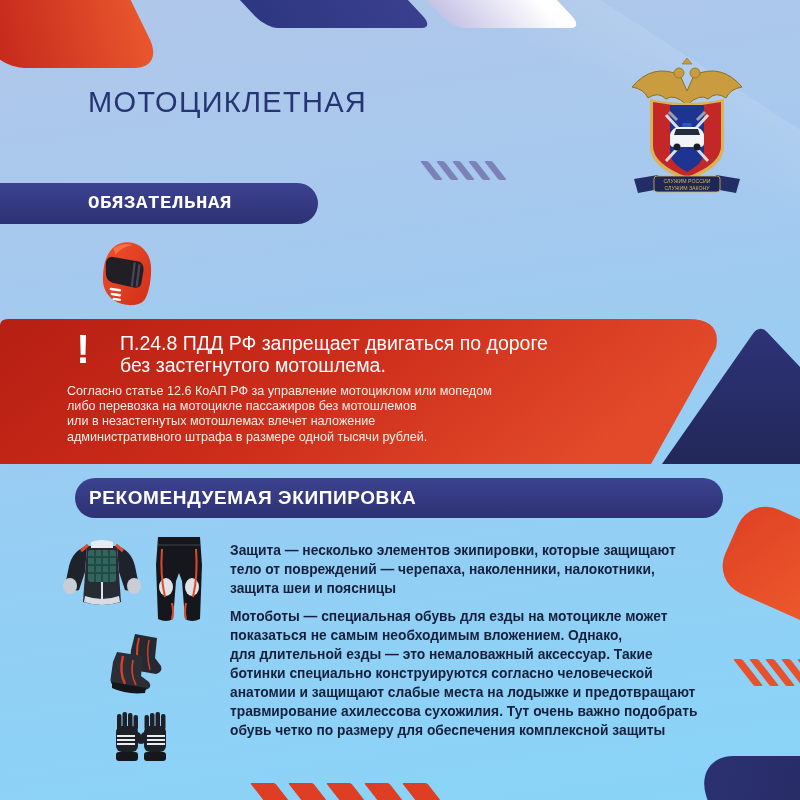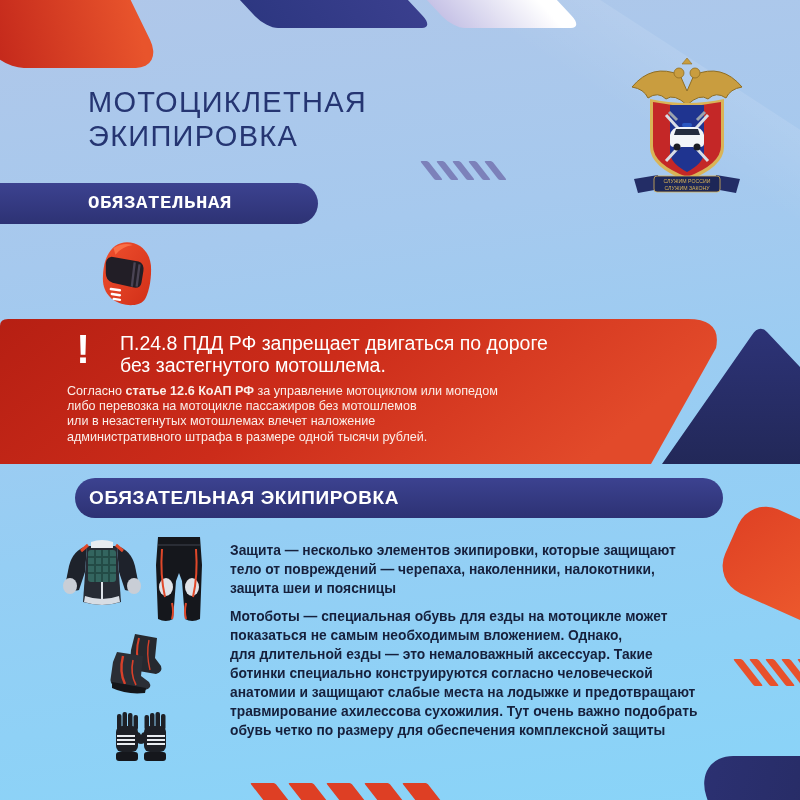--- a/index.html
+++ b/index.html
@@ -44,21 +44,21 @@
   .helmet-text{left:203px;top:248px;width:495px;font-size:15px;font-weight:700;line-height:23px;}
   .gear-text{left:230px;width:525px;font-size:13.8px;font-weight:700;line-height:19px;}
   .gear-0{top:541px;} .gear-1{top:607px;} .gear-2{top:740px;}
   
   .warn-mark{left:70px;top:327px;width:26px;text-align:center;font-size:41px;
     font-weight:900;color:#fff;line-height:44px;}
   .warn-heading{left:120px;top:333px;width:540px;font-size:19.5px;font-weight:400;
     line-height:21.5px;color:#fff;white-space:pre-line;}
   .warn-body{left:67px;top:384px;width:470px;font-size:12.6px;font-weight:400;
     line-height:15.2px;color:#fbeee9;white-space:pre-line;}
-  .warn-body b{font-weight:700;}
+  .warn-body b{font-weight:400;}
   
   .deco-orange-blob{left:726px;top:520px;width:132px;height:92px;border-radius:30px;
     transform:rotate(24deg);background:linear-gradient(120deg,#df4124,#ef5e2f);}
   .deco-navy-br{left:716px;top:756px;width:150px;height:70px;border-radius:40px 0 0 0;
     transform:skewX(18deg);transform-origin:0 100%;
     background:linear-gradient(120deg,#2c3173,#252a60);}
   svg{display:block;}
 </style>
 </head>
 <body>
@@ -73,21 +73,20 @@
   <div class="abs slashes slashes-purple">
     <span class="slash"></span>
     <span class="slash"></span>
     <span class="slash"></span>
     <span class="slash"></span>
     <span class="slash"></span>
   </div>
 
   <div class="abs title">
     <div>МОТОЦИКЛЕТНАЯ</div>
-    <div>ЭКИПИРОВКА</div>
   </div>
 
   <svg class="abs" style="left:620px;top:57px;" width="134" height="140" viewBox="0 0 134 140">
     <g>
       <path d="M12,30 Q32,6 60,18 L67,34 L74,18 Q102,6 122,30 Q110,32 106,41 Q96,34 88,42 Q80,36 67,48 Q54,36 46,42 Q38,34 28,41 Q24,32 12,30 Z" fill="#c99d3f" stroke="#8f6d22" stroke-width="1"></path>
       <circle cx="59" cy="16" r="5" fill="#c99d3f" stroke="#8f6d22" stroke-width="0.8"></circle>
       <circle cx="75" cy="16" r="5" fill="#c99d3f" stroke="#8f6d22" stroke-width="0.8"></circle>
       <path d="M62,7 L67,1 L72,7 Z" fill="#c99d3f" stroke="#8f6d22" stroke-width="0.6"></path>
     </g>
     <g>
@@ -157,21 +156,21 @@
 
   <div class="abs warn-mark">!</div>
   <div class="abs warn-heading">П.24.8 ПДД РФ запрещает двигаться по дороге
 без застегнутого мотошлема.</div>
   <div class="abs warn-body"><span>Согласно </span><b>статье 12.6 КоАП РФ</b><span> за управление мотоциклом или мопедом
 либо перевозка на мотоцикле пассажиров без мотошлемов
 или в незастегнутых мотошлемах влечет наложение
 административного штрафа в размере одной тысячи рублей.</span></div>
 
   <div class="abs pill pill-2">
-    <span>ОБЯЗАТЕЛЬНАЯ ЭКИПИРОВКА</span>
+    <span>РЕКОМЕНДУЕМАЯ ЭКИПИРОВКА</span>
   </div>
 
   <div class="abs deco-orange-blob"></div>
 
   <svg class="abs" style="left:57px;top:536px;" width="90" height="76" viewBox="0 0 90 76">
     <path d="M30,10 Q16,14 12,30 L8,50 Q14,56 22,54 L28,36 Z" fill="#1e222b"></path>
     <path d="M60,10 Q74,14 78,30 L82,50 Q76,56 68,54 L62,36 Z" fill="#1e222b"></path>
     <ellipse cx="13" cy="50" rx="7" ry="8" fill="#c9ced6"></ellipse>
     <ellipse cx="77" cy="50" rx="7" ry="8" fill="#c9ced6"></ellipse>
     <path d="M30,10 L60,10 L64,66 Q45,72 26,66 Z" fill="#272b34"></path>

